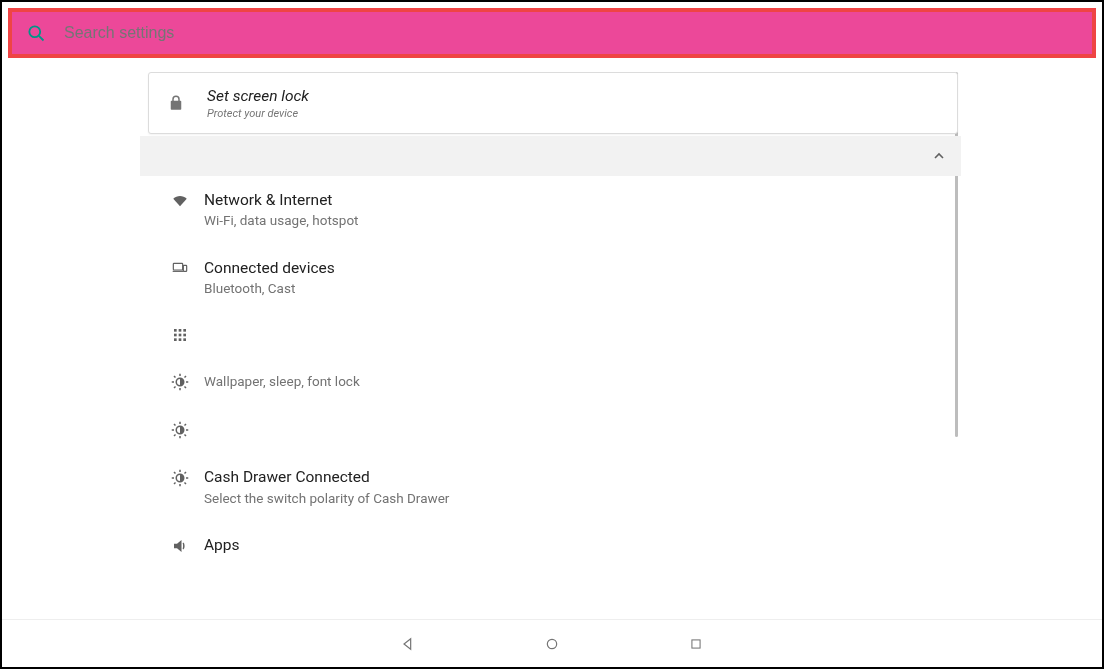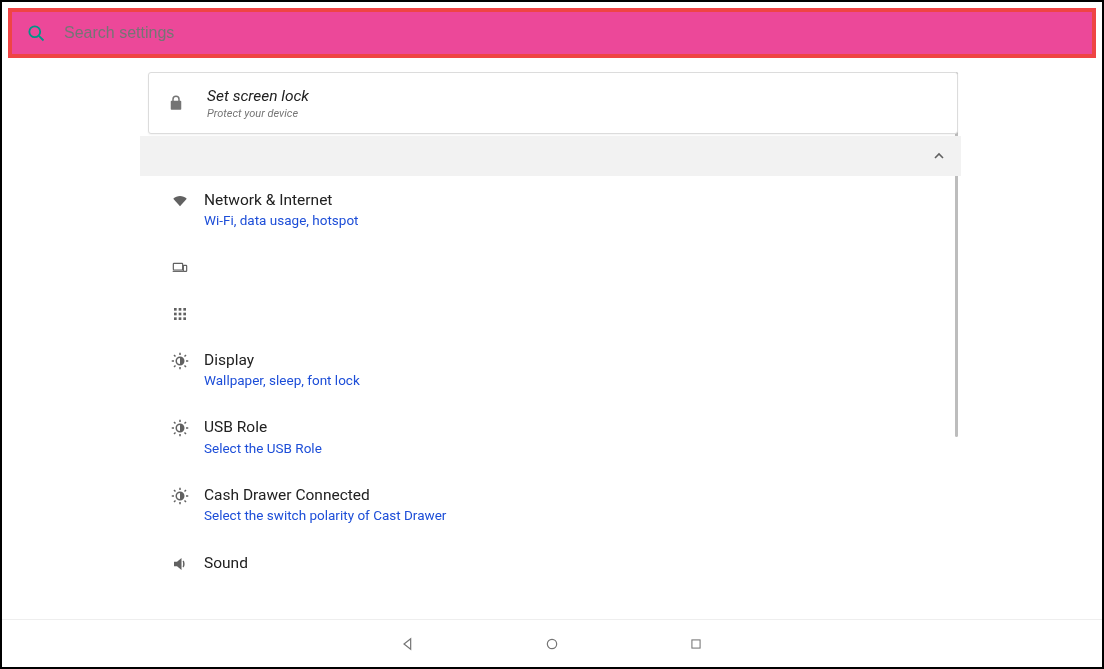--- a/index.html
+++ b/index.html
@@ -87,21 +87,21 @@
   }
   .row .icon {
     flex: 0 0 40px;
     display: flex;
     justify-content: center;
     padding-top: 2px;
     color: #616161;
   }
   .row .texts { margin-left: 4px; }
   .row .title { font-size: 15.5px; color: #212121; line-height: 1.3; }
-  .row .subtitle { font-size: 13.5px; color: #1d4ed8; margin-top: 2px; line-height: 1.3; }
+  .row .subtitle { font-size: 13.5px; color: #737373; margin-top: 2px; line-height: 1.3; }
 
   .scroll-ind {
     position: absolute;
     right: 144px;
     top: 8px;
     width: 3px;
     height: 365px;
     background: #bdbdbd;
     border-radius: 2px;
   }
@@ -174,20 +174,24 @@
     </div>
 
     <div class="row">
       <span class="icon">
         <svg width="20" height="16" viewBox="0 0 24 24" fill="none" stroke="currentColor" stroke-width="1.8">
           <rect x="2" y="5" width="14" height="10" rx="1"></rect>
           <rect x="17" y="8" width="5" height="9" rx="1"></rect>
           <line x1="1" y1="17" x2="17" y2="17"></line>
         </svg>
       </span>
+      <div class="texts">
+        <div class="title">Connected devices</div>
+        <div class="subtitle">Bluetooth, Cast</div>
+      </div>
     </div>
 
     <div class="row">
       <span class="icon">
         <svg width="16" height="16" viewBox="0 0 24 24" fill="currentColor">
           <rect x="3" y="3" width="4" height="4"></rect>
             <rect x="10" y="3" width="4" height="4"></rect>
             <rect x="17" y="3" width="4" height="4"></rect>
           <rect x="3" y="10" width="4" height="4"></rect>
             <rect x="10" y="10" width="4" height="4"></rect>
@@ -210,21 +214,20 @@
               <line x1="1" y1="12" x2="4" y2="12"></line>
               <line x1="20" y1="12" x2="23" y2="12"></line>
               <line x1="4" y1="4" x2="6" y2="6"></line>
               <line x1="18" y1="18" x2="20" y2="20"></line>
               <line x1="4" y1="20" x2="6" y2="18"></line>
               <line x1="18" y1="6" x2="20" y2="4"></line>
             </g>
         </svg>
       </span>
       <div class="texts">
-        <div class="title">Display</div>
         <div class="subtitle">Wallpaper, sleep, font lock</div>
       </div>
     </div>
 
     <div class="row">
       <span class="icon">
         <svg width="18" height="18" viewBox="0 0 24 24" fill="currentColor">
           <circle cx="12" cy="12" r="5" fill="none" stroke="currentColor" stroke-width="2"></circle>
           <path d="M12 7 a5 5 0 0 1 0 10 z"></path>
           <g stroke="currentColor" stroke-width="2">
@@ -232,24 +235,20 @@
               <line x1="12" y1="20" x2="12" y2="23"></line>
               <line x1="1" y1="12" x2="4" y2="12"></line>
               <line x1="20" y1="12" x2="23" y2="12"></line>
               <line x1="4" y1="4" x2="6" y2="6"></line>
               <line x1="18" y1="18" x2="20" y2="20"></line>
               <line x1="4" y1="20" x2="6" y2="18"></line>
               <line x1="18" y1="6" x2="20" y2="4"></line>
             </g>
         </svg>
       </span>
-      <div class="texts">
-        <div class="title">USB Role</div>
-        <div class="subtitle">Select the USB Role</div>
-      </div>
     </div>
 
     <div class="row">
       <span class="icon">
         <svg width="18" height="18" viewBox="0 0 24 24" fill="currentColor">
           <circle cx="12" cy="12" r="5" fill="none" stroke="currentColor" stroke-width="2"></circle>
           <path d="M12 7 a5 5 0 0 1 0 10 z"></path>
           <g stroke="currentColor" stroke-width="2">
               <line x1="12" y1="1" x2="12" y2="4"></line>
               <line x1="12" y1="20" x2="12" y2="23"></line>
@@ -257,33 +256,33 @@
               <line x1="20" y1="12" x2="23" y2="12"></line>
               <line x1="4" y1="4" x2="6" y2="6"></line>
               <line x1="18" y1="18" x2="20" y2="20"></line>
               <line x1="4" y1="20" x2="6" y2="18"></line>
               <line x1="18" y1="6" x2="20" y2="4"></line>
             </g>
         </svg>
       </span>
       <div class="texts">
         <div class="title">Cash Drawer Connected</div>
-        <div class="subtitle">Select the switch polarity of Cast Drawer</div>
+        <div class="subtitle">Select the switch polarity of Cash Drawer</div>
       </div>
     </div>
 
     <div class="row">
       <span class="icon">
         <svg width="18" height="18" viewBox="0 0 24 24" fill="currentColor">
           <path d="M4 9v6h4l6 5V4L8 9H4z"></path>
           <path d="M16 8c1.5 1 1.5 7 0 8" fill="none" stroke="currentColor" stroke-width="2"></path>
         </svg>
       </span>
       <div class="texts">
-        <div class="title">Sound</div>
+        <div class="title">Apps</div>
 
       </div>
     </div>
 
   </div>
 </div>
 
 <div class="navbar">
   <span class="nbtn">
     <svg width="16" height="16" viewBox="0 0 24 24" fill="none" stroke="currentColor" stroke-width="1.8">

